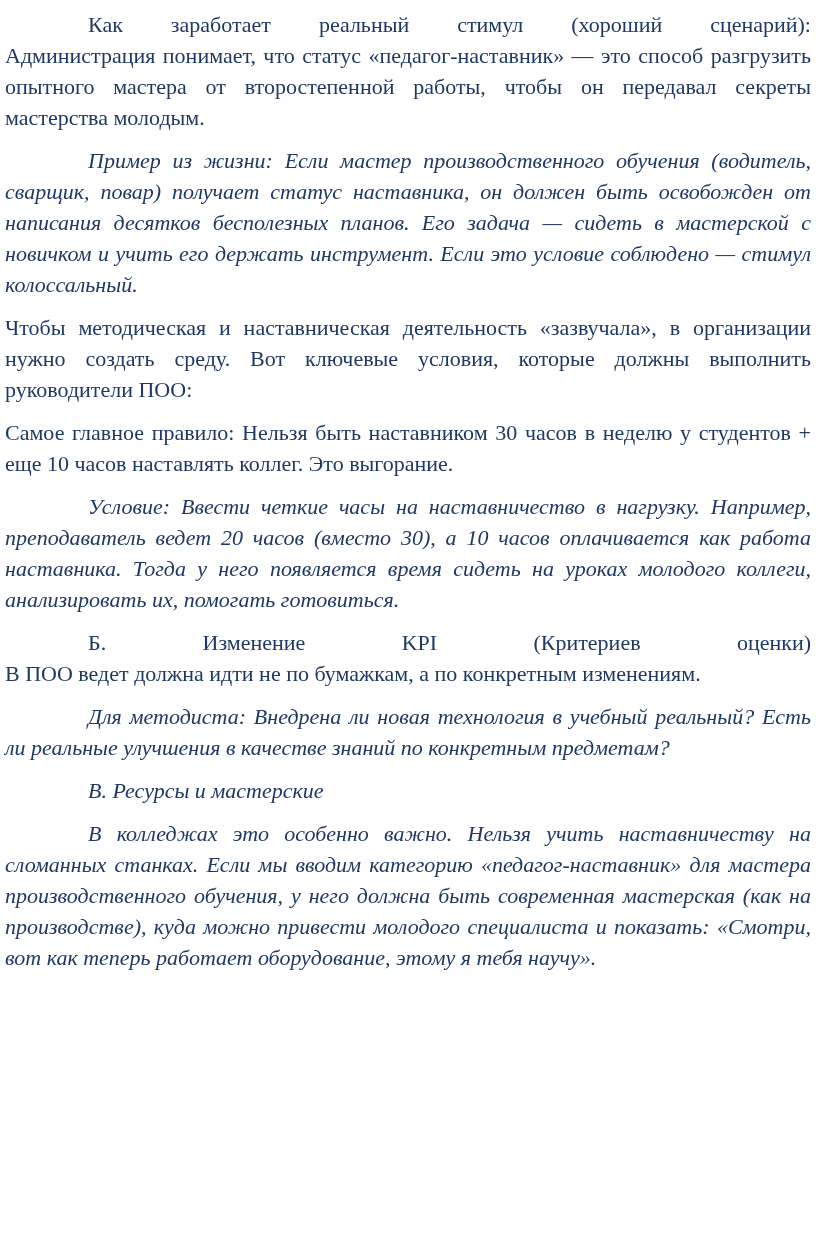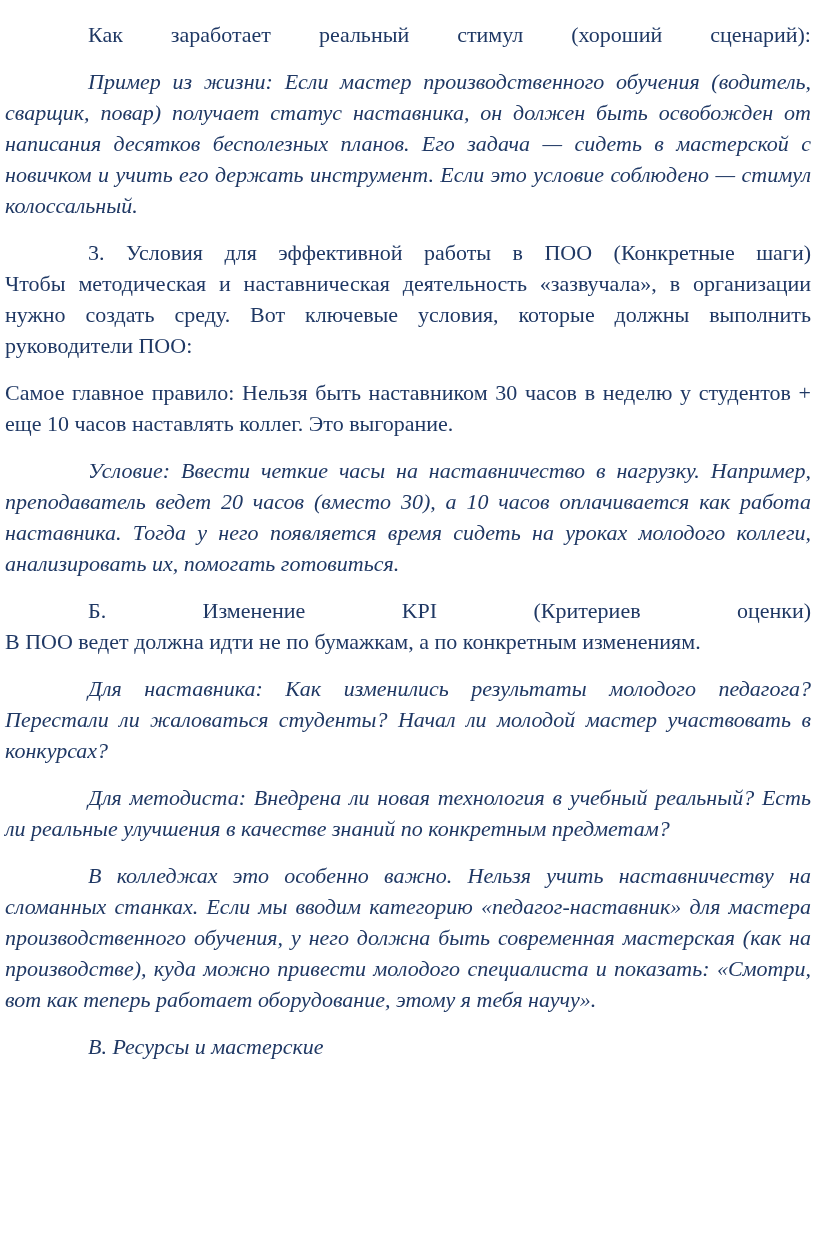--- a/index.html
+++ b/index.html
@@ -17,21 +17,21 @@
   .page {
     box-sizing: border-box;
     width: 816px;
     min-height: 1247px;
     padding: 3px 5px 0 5px;
     background: #ffffff;
     font-size: 22px;
     line-height: 31px;
   }
   .page p {
-    margin: 16px 0 12px 0;
+    margin: 6px 0 12px 0;
     text-align: justify;
   }
   p.plain {
     text-indent: 83px;
     font-style: italic;
   }
   p.headed {
     text-indent: 0;
   }
   p.headed .head-line {
@@ -46,42 +46,41 @@
     text-align: justify;
   }
 </style>
 </head>
 <body>
 
 <div class="page">
 
   <p class="headed">
     <span class="head-line">Как заработает реальный стимул (хороший сценарий):</span>
+    <span class="body-text">Администрация понимает, что статус «педагог-наставник» — это способ разгрузить опытного мастера от второстепенной работы, чтобы он передавал секреты мастерства молодым.</span>
   </p>
 
   <p class="plain">Пример из жизни: Если мастер производственного обучения (водитель, сварщик, повар) получает статус наставника, он должен быть освобожден от написания десятков бесполезных планов. Его задача — сидеть в мастерской с новичком и учить его держать инструмент. Если это условие соблюдено — стимул колоссальный.</p>
 
   <p class="headed">
-    <span class="head-line">3. Условия для эффективной работы в ПОО (Конкретные шаги)</span>
     <span class="body-text">Чтобы методическая и наставническая деятельность «зазвучала», в организации нужно создать среду. Вот ключевые условия, которые должны выполнить руководители ПОО:</span>
   </p>
 
   <p class="headed">
     <span class="body-text">Самое главное правило: Нельзя быть наставником 30 часов в неделю у студентов + еще 10 часов наставлять коллег. Это выгорание.</span>
   </p>
 
   <p class="plain">Условие: Ввести четкие часы на наставничество в нагрузку. Например, преподаватель ведет 20 часов (вместо 30), а 10 часов оплачивается как работа наставника. Тогда у него появляется время сидеть на уроках молодого коллеги, анализировать их, помогать готовиться.</p>
 
   <p class="headed">
     <span class="head-line">Б. Изменение KPI (Критериев оценки)</span>
     <span class="body-text">В ПОО ведет должна идти не по бумажкам, а по конкретным изменениям.</span>
   </p>
 
-  <p class="plain">Для наставника: Как изменились результаты молодого педагога? Перестали ли жаловаться студенты? Начал ли молодой мастер участвовать в конкурсах?</p>
 
   <p class="plain">Для методиста: Внедрена ли новая технология в учебный реальный? Есть ли реальные улучшения в качестве знаний по конкретным предметам?</p>
 
+  <p class="plain">В. Ресурсы и мастерские</p>
+
   <p class="plain">В колледжах это особенно важно. Нельзя учить наставничеству на сломанных станках. Если мы вводим категорию «педагог-наставник» для мастера производственного обучения, у него должна быть современная мастерская (как на производстве), куда можно привести молодого специалиста и показать: «Смотри, вот как теперь работает оборудование, этому я тебя научу».</p>
-
-  <p class="plain">В. Ресурсы и мастерские</p>
 
 
 </div>
 
 </body></html>

